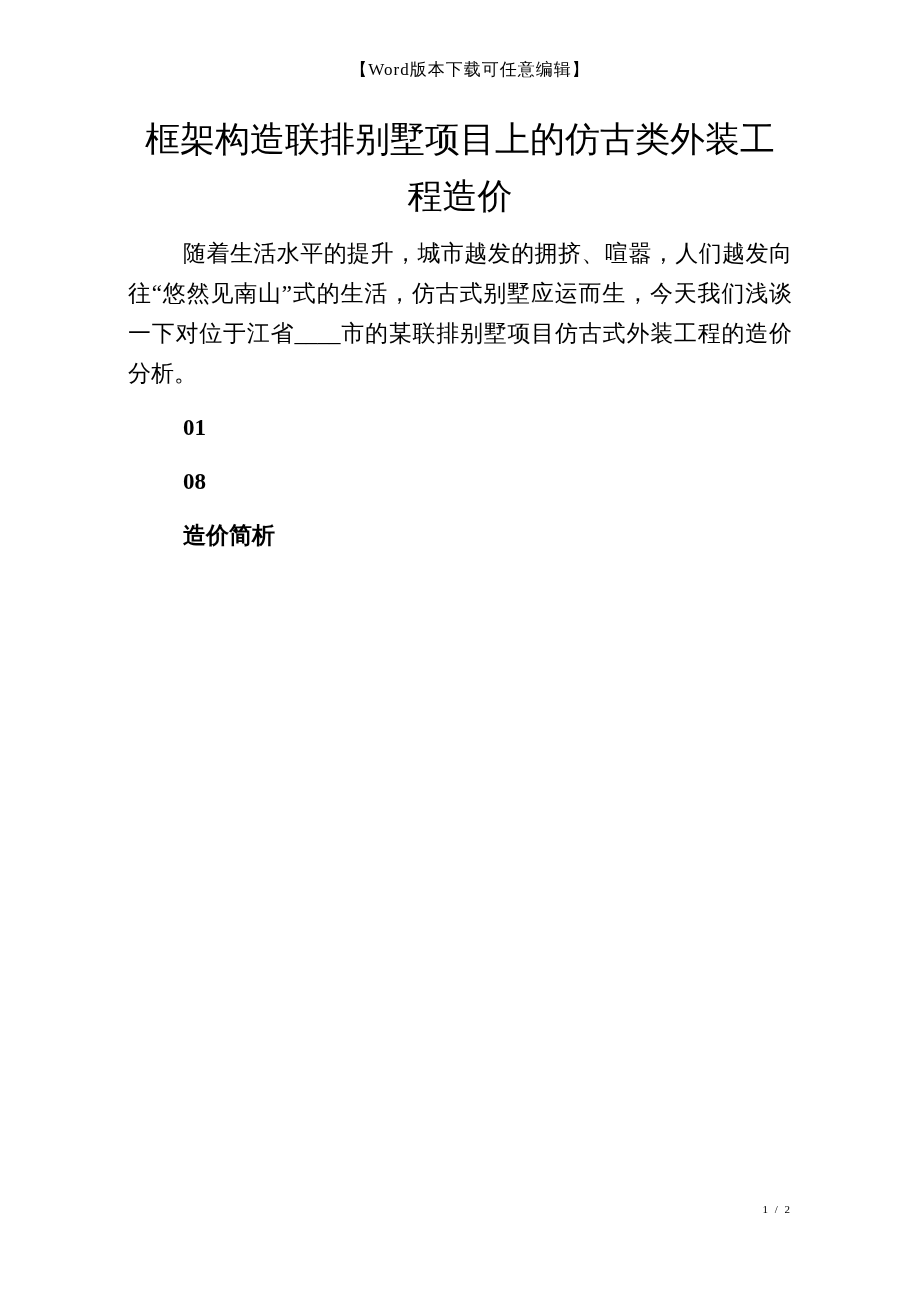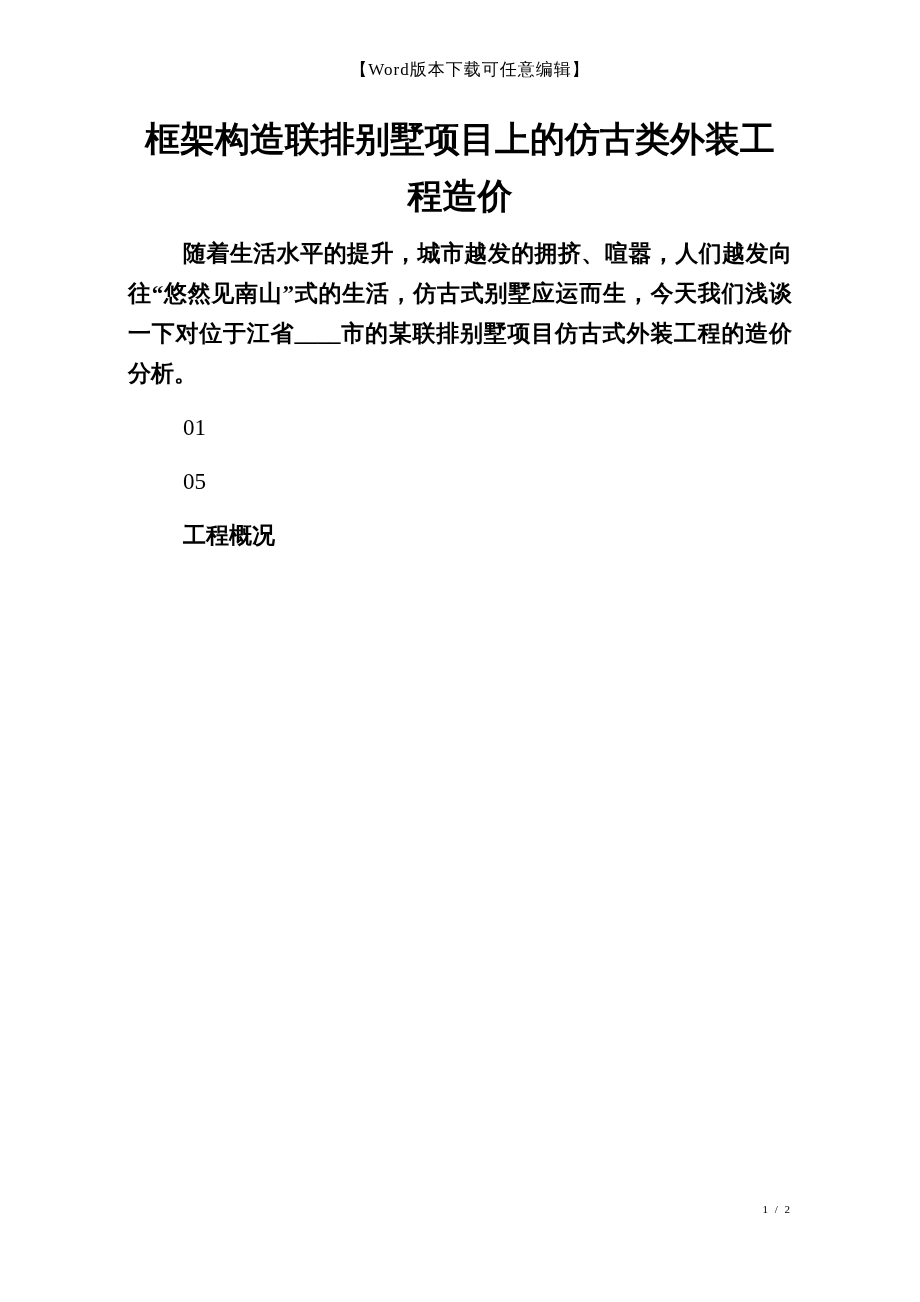--- a/index.html
+++ b/index.html
@@ -28,41 +28,41 @@
   }
   .doc-title {
     position: absolute;
     top: 110px;
     left: 128px;
     width: 664px;
     margin: 0;
     text-align: center;
     font-size: 35px;
     line-height: 57px;
-    font-weight: bold;
+    font-weight: normal;
     font-family: "Liberation Sans", "DejaVu Sans", sans-serif;
   }
   .doc-content {
     position: absolute;
     top: 234px;
     left: 128px;
     width: 664px;
   }
   .doc-content p {
     margin: 0 0 14px 0;
     font-size: 23px;
     line-height: 40px;
   }
   p.body-para {
-    font-weight: bold;
+    font-weight: normal;
     text-align: justify;
     text-indent: 55px;
   }
   p.section-number {
-    font-weight: normal;
+    font-weight: bold;
     text-indent: 55px;
     font-family: "Liberation Serif", "DejaVu Serif", serif;
   }
   p.section-heading {
     font-weight: bold;
     text-indent: 55px;
   }
   .doc-footer {
     position: absolute;
     top: 1203px;
@@ -77,19 +77,19 @@
 
 <div class="page">
 
   <div class="doc-header">【Word版本下载可任意编辑】</div>
 
   <h1 class="doc-title">框架构造联排别墅项目上的仿古类外装工程造价</h1>
 
   <div class="doc-content">
     <p class="body-para">随着生活水平的提升，城市越发的拥挤、喧嚣，人们越发向往“悠然见南山”式的生活，仿古式别墅应运而生，今天我们浅谈一下对位于江省____市的某联排别墅项目仿古式外装工程的造价分析。</p>
     <p class="section-number">01</p>
-    <p class="section-number">05</p>
-    <p class="section-heading">工程概况</p>
+    <p class="section-number">08</p>
+    <p class="section-heading">造价简析</p>
   </div>
 
   <div class="doc-footer">1 / 2</div>
 
 </div>
 
 </body></html>

